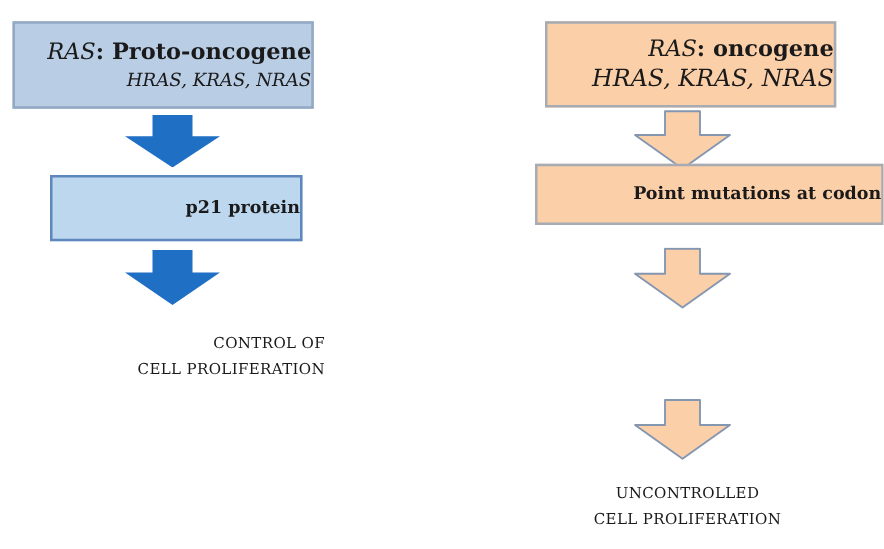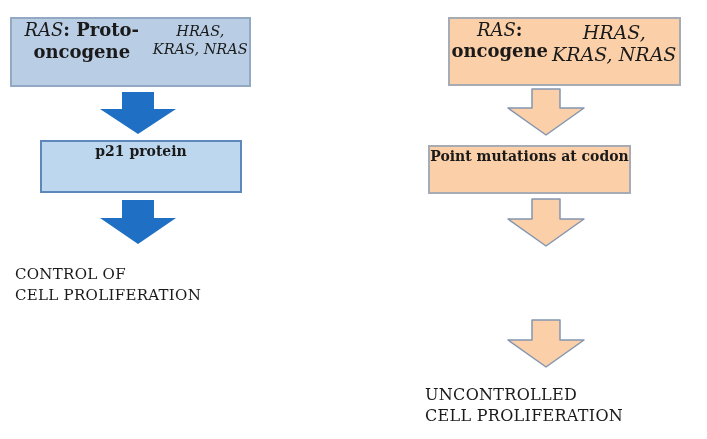--- a/index.html
+++ b/index.html
@@ -9,66 +9,67 @@
     height: 439px;
     background: #ffffff;
     font-family: "DejaVu Serif", "Liberation Serif", serif;
     color: var(--text, #1a1a1a);
     overflow: hidden;
   }
   .abs { position: absolute; }
   .box {
     box-sizing: border-box;
     display: flex;
-    align-items: flex-start;
+    flex-direction: column;
+    align-items: flex-end;
     justify-content: center;
     text-align: center;
   }
   
   .blue-top-box {
     left: 10px; top: 17px; width: 241px; height: 70px;
     background: var(--blue-box-fill);
     border: 2px solid var(--blue-box-border);
   }
   .blue-top-line1 { font-size: 18px; font-weight: bold; line-height: 22px; }
   .blue-top-line2 { font-size: 14.5px; font-style: italic; line-height: 18px; margin-top: 3px; }
   .blue-mid-box {
     left: 40px; top: 140px; width: 202px; height: 53px;
     background: var(--blue-box2-fill);
     border: 2px solid var(--blue-box2-border);
     font-weight: bold; font-size: 14px; line-height: 19px;
   }
   .left-outcome {
     left: 15px; top: 264px; width: 245px;
-    text-align: left; font-size: 15px; line-height: 21px;
+    text-align: right; font-size: 12px; line-height: 21px;
     letter-spacing: 0.3px;
   }
   
   .peach-top-box {
-    left: 448px; top: 17px; width: 233px; height: 69px;
+    left: 436px; top: 17px; width: 233px; height: 69px;
     background: var(--peach-fill);
     border: 2px solid var(--peach-box-border);
   }
   .peach-top-line1 { font-size: 18px; font-weight: bold; line-height: 21px; }
   .peach-top-line2 { font-size: 19px; font-style: italic; line-height: 22px; margin-top: 2px; }
   .peach-mut-box {
-    left: 428px; top: 145px; width: 203px; height: 49px;
+    left: 428px; top: 131px; width: 279px; height: 49px;
     background: var(--peach-fill);
     border: 2px solid var(--peach-box-border);
     font-weight: bold; font-size: 14px; line-height: 19px;
   }
   .peach-p21-box {
     left: 395px; top: 255px; width: 302px; height: 52px;
     background: var(--peach-fill);
     border: none;
     font-weight: bold; font-size: 15px; line-height: 21px;
   }
   .right-outcome {
     left: 425px; top: 384px; width: 250px;
-    text-align: left; font-size: 16px; line-height: 21px;
+    text-align: center; font-size: 12px; line-height: 21px;
     letter-spacing: 0.3px;
   }
   .gene-italic { font-style: italic; font-weight: normal; }
   .arrow-wrap { line-height: 0; }
   .arrow-blue polygon { fill: var(--blue-arrow); }
   .arrow-peach polygon {
     fill: var(--peach-fill);
     stroke: var(--peach-arrow-outline);
     stroke-width: 1.5;
     stroke-linejoin: round;

